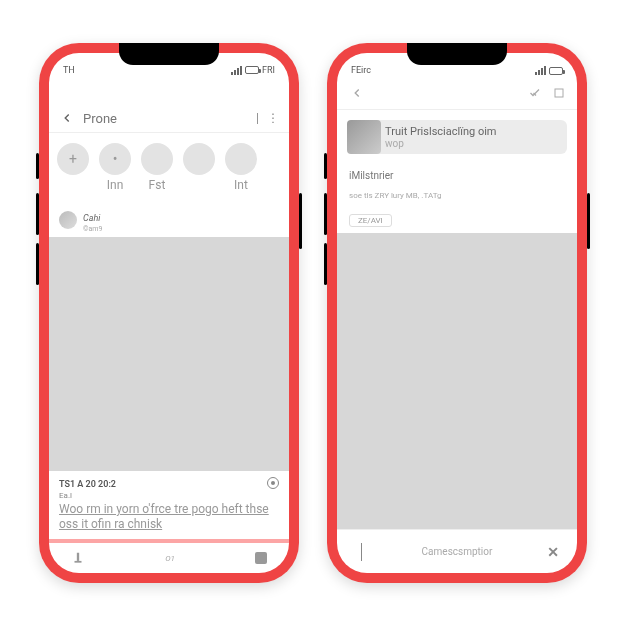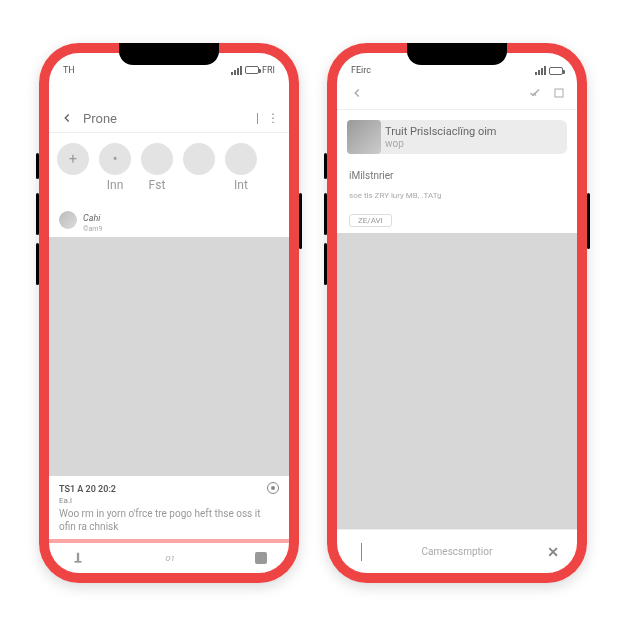--- a/index.html
+++ b/index.html
@@ -51,21 +51,21 @@
   .post-sub { font-size:7px; color:#aaa; display:block; }
 
   .post-img { width:100%; flex:1; background:#d7d7d7; }
 
   .post-meta { padding:6px 10px; }
   .post-date-row { display:flex; justify-content:space-between; align-items:flex-end;}
   .post-date { font-size:9px; font-weight:600; color:#555; }
   .target { width:12px;height:12px;border:1px solid #888;border-radius:50%;position:relative;}
   .target::after{content:'';position:absolute;top:3px;left:3px;width:4px;height:4px;background:#888;border-radius:50%;}
   .post-cap-lbl { font-size:8px; color:#888; margin-top:2px;}
-  .post-cap { font-size:10px; color:#999; line-height:1.3; margin-top:2px;}
+  .post-cap { font-size:12px; color:#999; line-height:1.3; margin-top:2px;text-decoration:underline;}
 
   .nav1 { height:34px; border-top:4px solid #fca5a5; display:flex; align-items:center; justify-content:space-between; padding:0 22px;gap:27px;}
   .nav-ico { width:14px;height:14px;color:#888; }
   .square-ico { width:12px;height:12px;background:#999;border-radius:2px;}
 
   
   .hdr2 { display:flex; align-items:center; justify-content:space-between; padding:8px 12px; border-bottom:1px solid #eee; }
   .hdr2-right { display:flex; gap:10px; align-items:center; color:#999; }
   .check-ico { font-size:12px; color:#999; }
 

